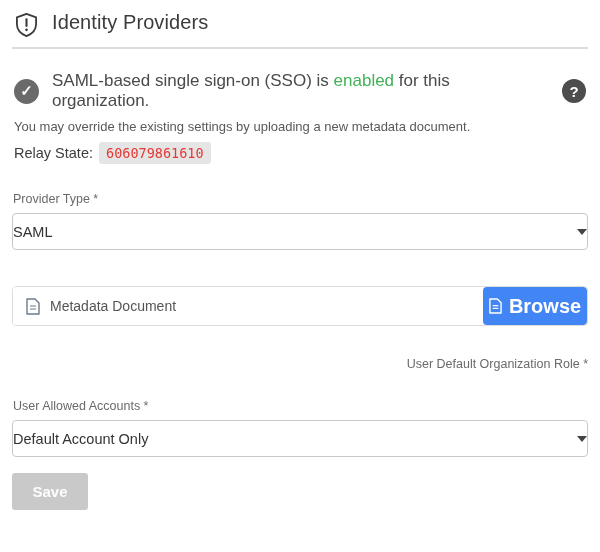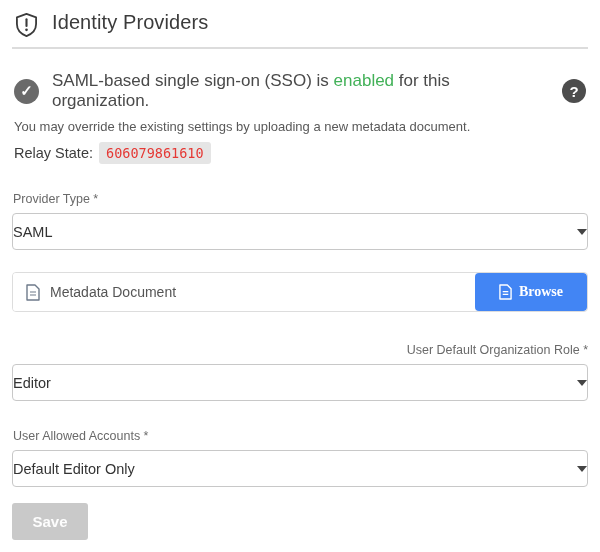--- a/index.html
+++ b/index.html
@@ -29,27 +29,27 @@
 
   
   .field-group { margin-top: 28px; }
   .field-label { font-size: 12.5px; color: #6a6a6a; margin-bottom: 7px; padding-left: 1px; }
   .select-box { height: 37px; border: 1px solid #c8c8c8; border-radius: 4px; background: #ffffff;
                 display: flex; align-items: center; padding: 0 0; cursor: pointer; }
   .select-value { font-size: 14.5px; color: #333333; }
   .caret { margin-left: auto; width: 0; height: 0; border-left: 5px solid transparent; border-right: 5px solid transparent; border-top: 6px solid #444444; }
 
   
-  .file-row { margin-top: 22px; height: 40px; border: 1px solid #dddddd; border-radius: 4px; background: #fafafa;
+  .file-row { margin-top: 36px; height: 40px; border: 1px solid #dddddd; border-radius: 4px; background: #fafafa;
               display: flex; align-items: stretch; overflow: hidden; }
   .file-input { flex: 1; background: #ffffff; display: flex; align-items: center; gap: 10px; padding: 0 13px; cursor: pointer; }
   .file-placeholder { font-size: 14px; color: #555555; }
-  .browse-btn { width: 112px; border: none; display: flex; align-items: center; justify-content: center; gap: 7px;
-                color: #ffffff; font-size: 14px; font-weight: bold; border-radius: 4px; cursor: pointer;
-                font-family: Liberation Serif, serif; }
+  .browse-btn { width: 104px; border: none; display: flex; align-items: center; justify-content: center; gap: 7px;
+                color: #ffffff; font-size: 20px; font-weight: bold; border-radius: 4px; cursor: pointer;
+                font-family: Liberation Sans, sans-serif; }
 
   
   .save-btn { margin-top: 16px; margin-bottom: 12px; width: 76px; height: 37px; background: #c9c9c9; border: none;
               border-radius: 3px; color: #fdfdfd; font-size: 15px; font-weight: bold; cursor: default;
               font-family: "Liberation Sans", sans-serif; }
 </style>
 </head>
 <body>
 
 <div class="page">
@@ -111,31 +111,27 @@
           <line x1="4" y1="11" x2="10" y2="11" stroke="#ffffff" stroke-width="1.3"></line>
         </svg>
       </span>
       <span>Browse</span>
     </button>
   </div>
 
   
   <div class="field-group" style="margin-top: 31px; text-align: right;">
     <div class="field-label">User Default Organization Role *</div>
-    <div class="select-box">
-      <span class="select-value">Editor</span>
-      <span class="caret"></span>
-    </div>
   </div>
 
   
   <div class="field-group">
     <div class="field-label">User Allowed Accounts *</div>
     <div class="select-box">
-      <span class="select-value">Default Editor Only</span>
+      <span class="select-value">Default Account Only</span>
       <span class="caret"></span>
     </div>
   </div>
 
   
   <button class="save-btn" disabled="">Save</button>
 
 </div>
 
 </body></html>

